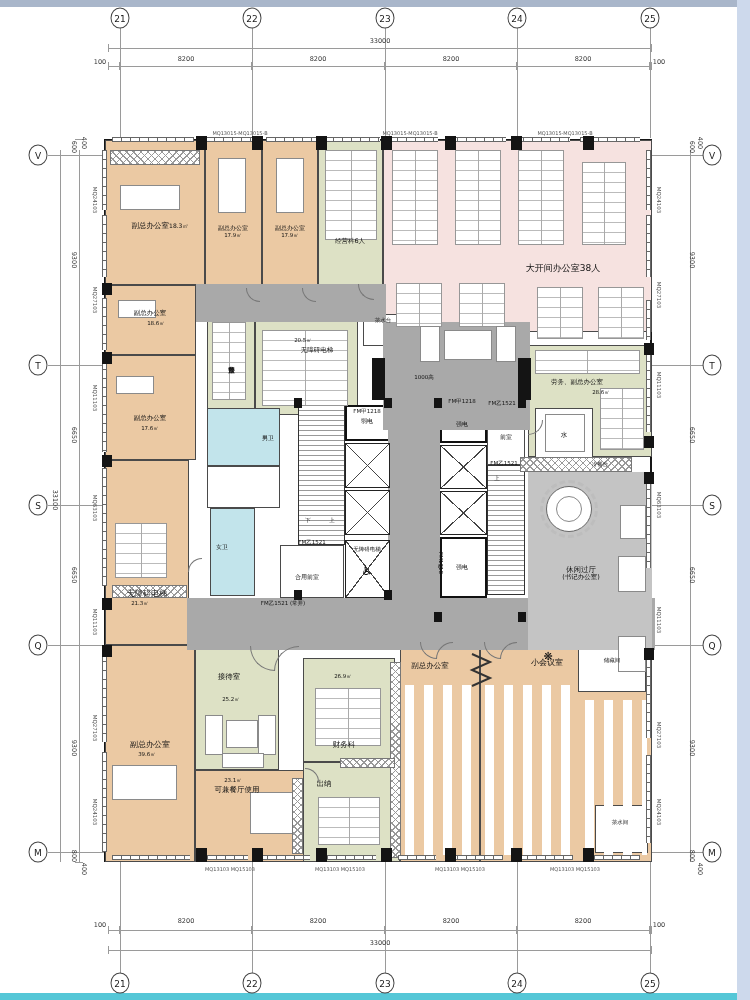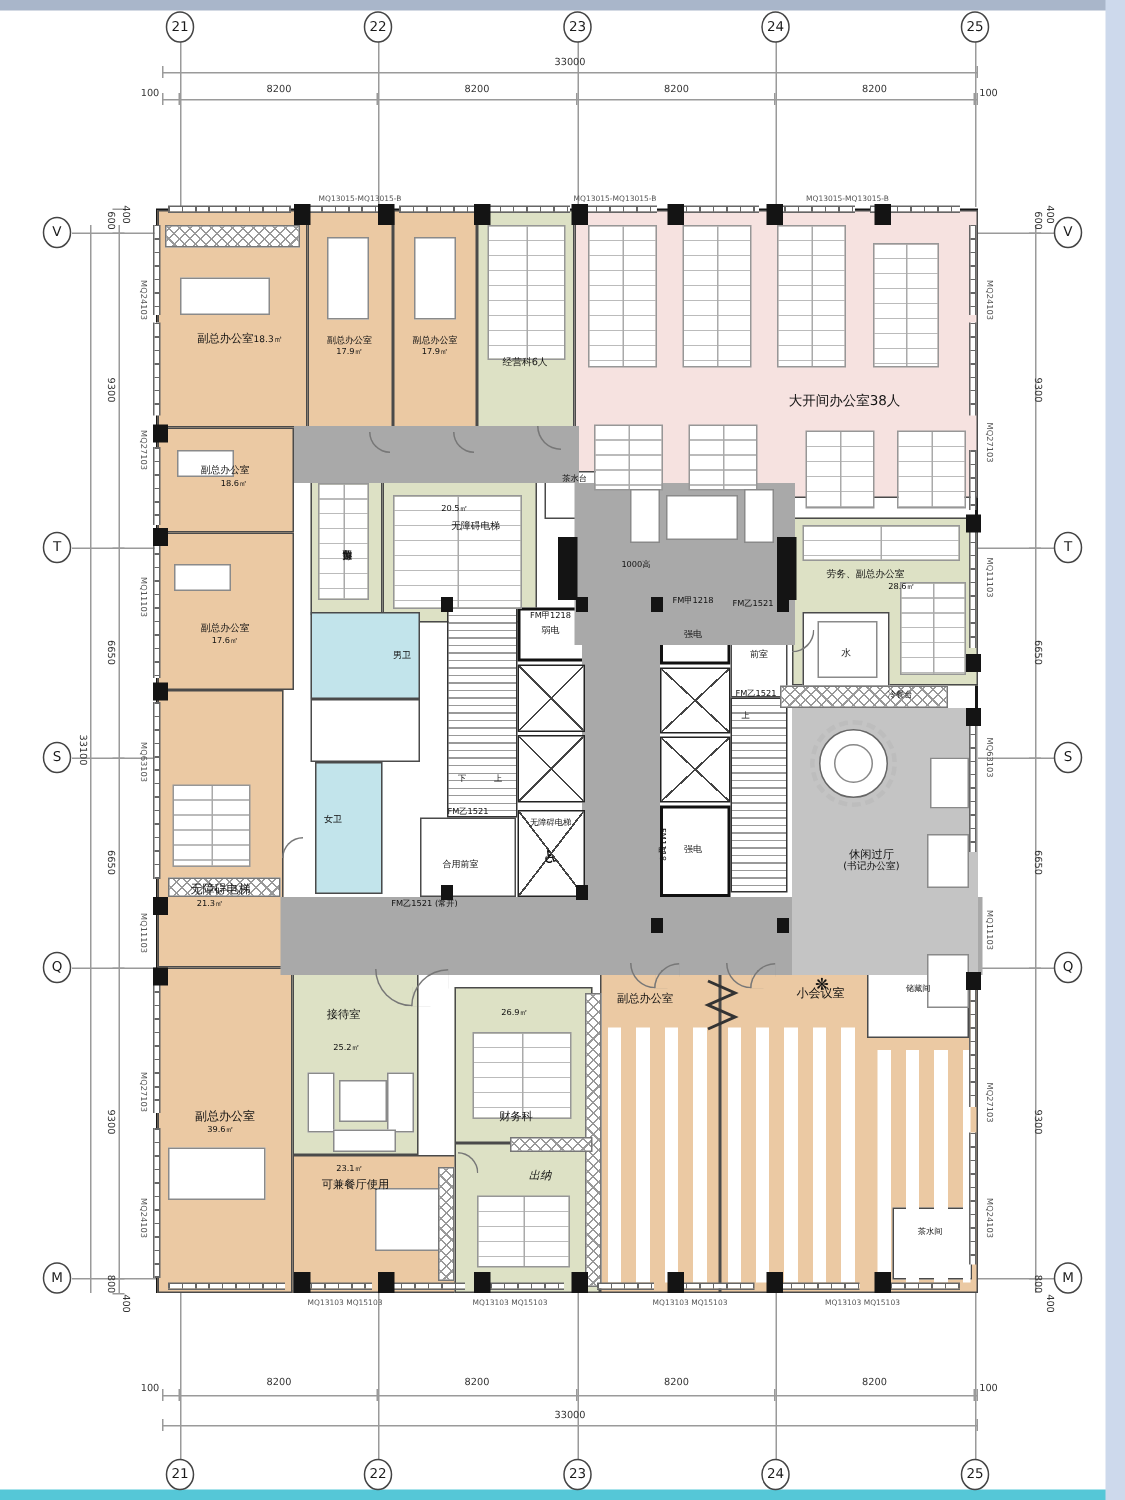--- a/index.html
+++ b/index.html
@@ -312,21 +312,21 @@
 <div class="lbl f6" style="left:222px;top:547px;">女卫</div>
 <div class="lbl f6" style="left:268px;top:438px;">男卫</div>
 <div class="lbl f8" style="left:150px;top:745px;">副总办公室</div>
 <div class="lbl f5" style="left:147px;top:754px;">39.6㎡</div>
 <div class="lbl f75" style="left:229px;top:677px;">接待室</div>
 <div class="lbl f5" style="left:231px;top:699px;">25.2㎡</div>
 <div class="lbl f5" style="left:233px;top:780px;">23.1㎡</div>
 <div class="lbl f75" style="left:237px;top:790px;">可兼餐厅使用</div>
 <div class="lbl f5" style="left:343px;top:676px;">26.9㎡</div>
 <div class="lbl f75" style="left:344px;top:745px;">财务科</div>
-<div class="lbl f75" style="left:360px;top:784px;font-style:italic;">出纳</div>
+<div class="lbl f75" style="left:324px;top:784px;">出纳</div>
 <div class="lbl f75" style="left:430px;top:666px;">副总办公室</div>
 <div class="lbl f8" style="left:547px;top:663px;">小会议室</div>
 <div class="lbl f5" style="left:612px;top:660px;">储藏间</div>
 <div class="lbl f5" style="left:620px;top:822px;">茶水间</div>
 
 <div class="lbl f5" style="left:367px;top:411px;">FM甲1218</div>
 <div class="lbl f6" style="left:367px;top:421px;">弱电</div>
 <div class="lbl f5" style="left:462px;top:401px;">FM甲1218</div>
 <div class="lbl f5" style="left:502px;top:403px;">FM乙1521</div>
 <div class="lbl f6" style="left:462px;top:424px;">强电</div>

